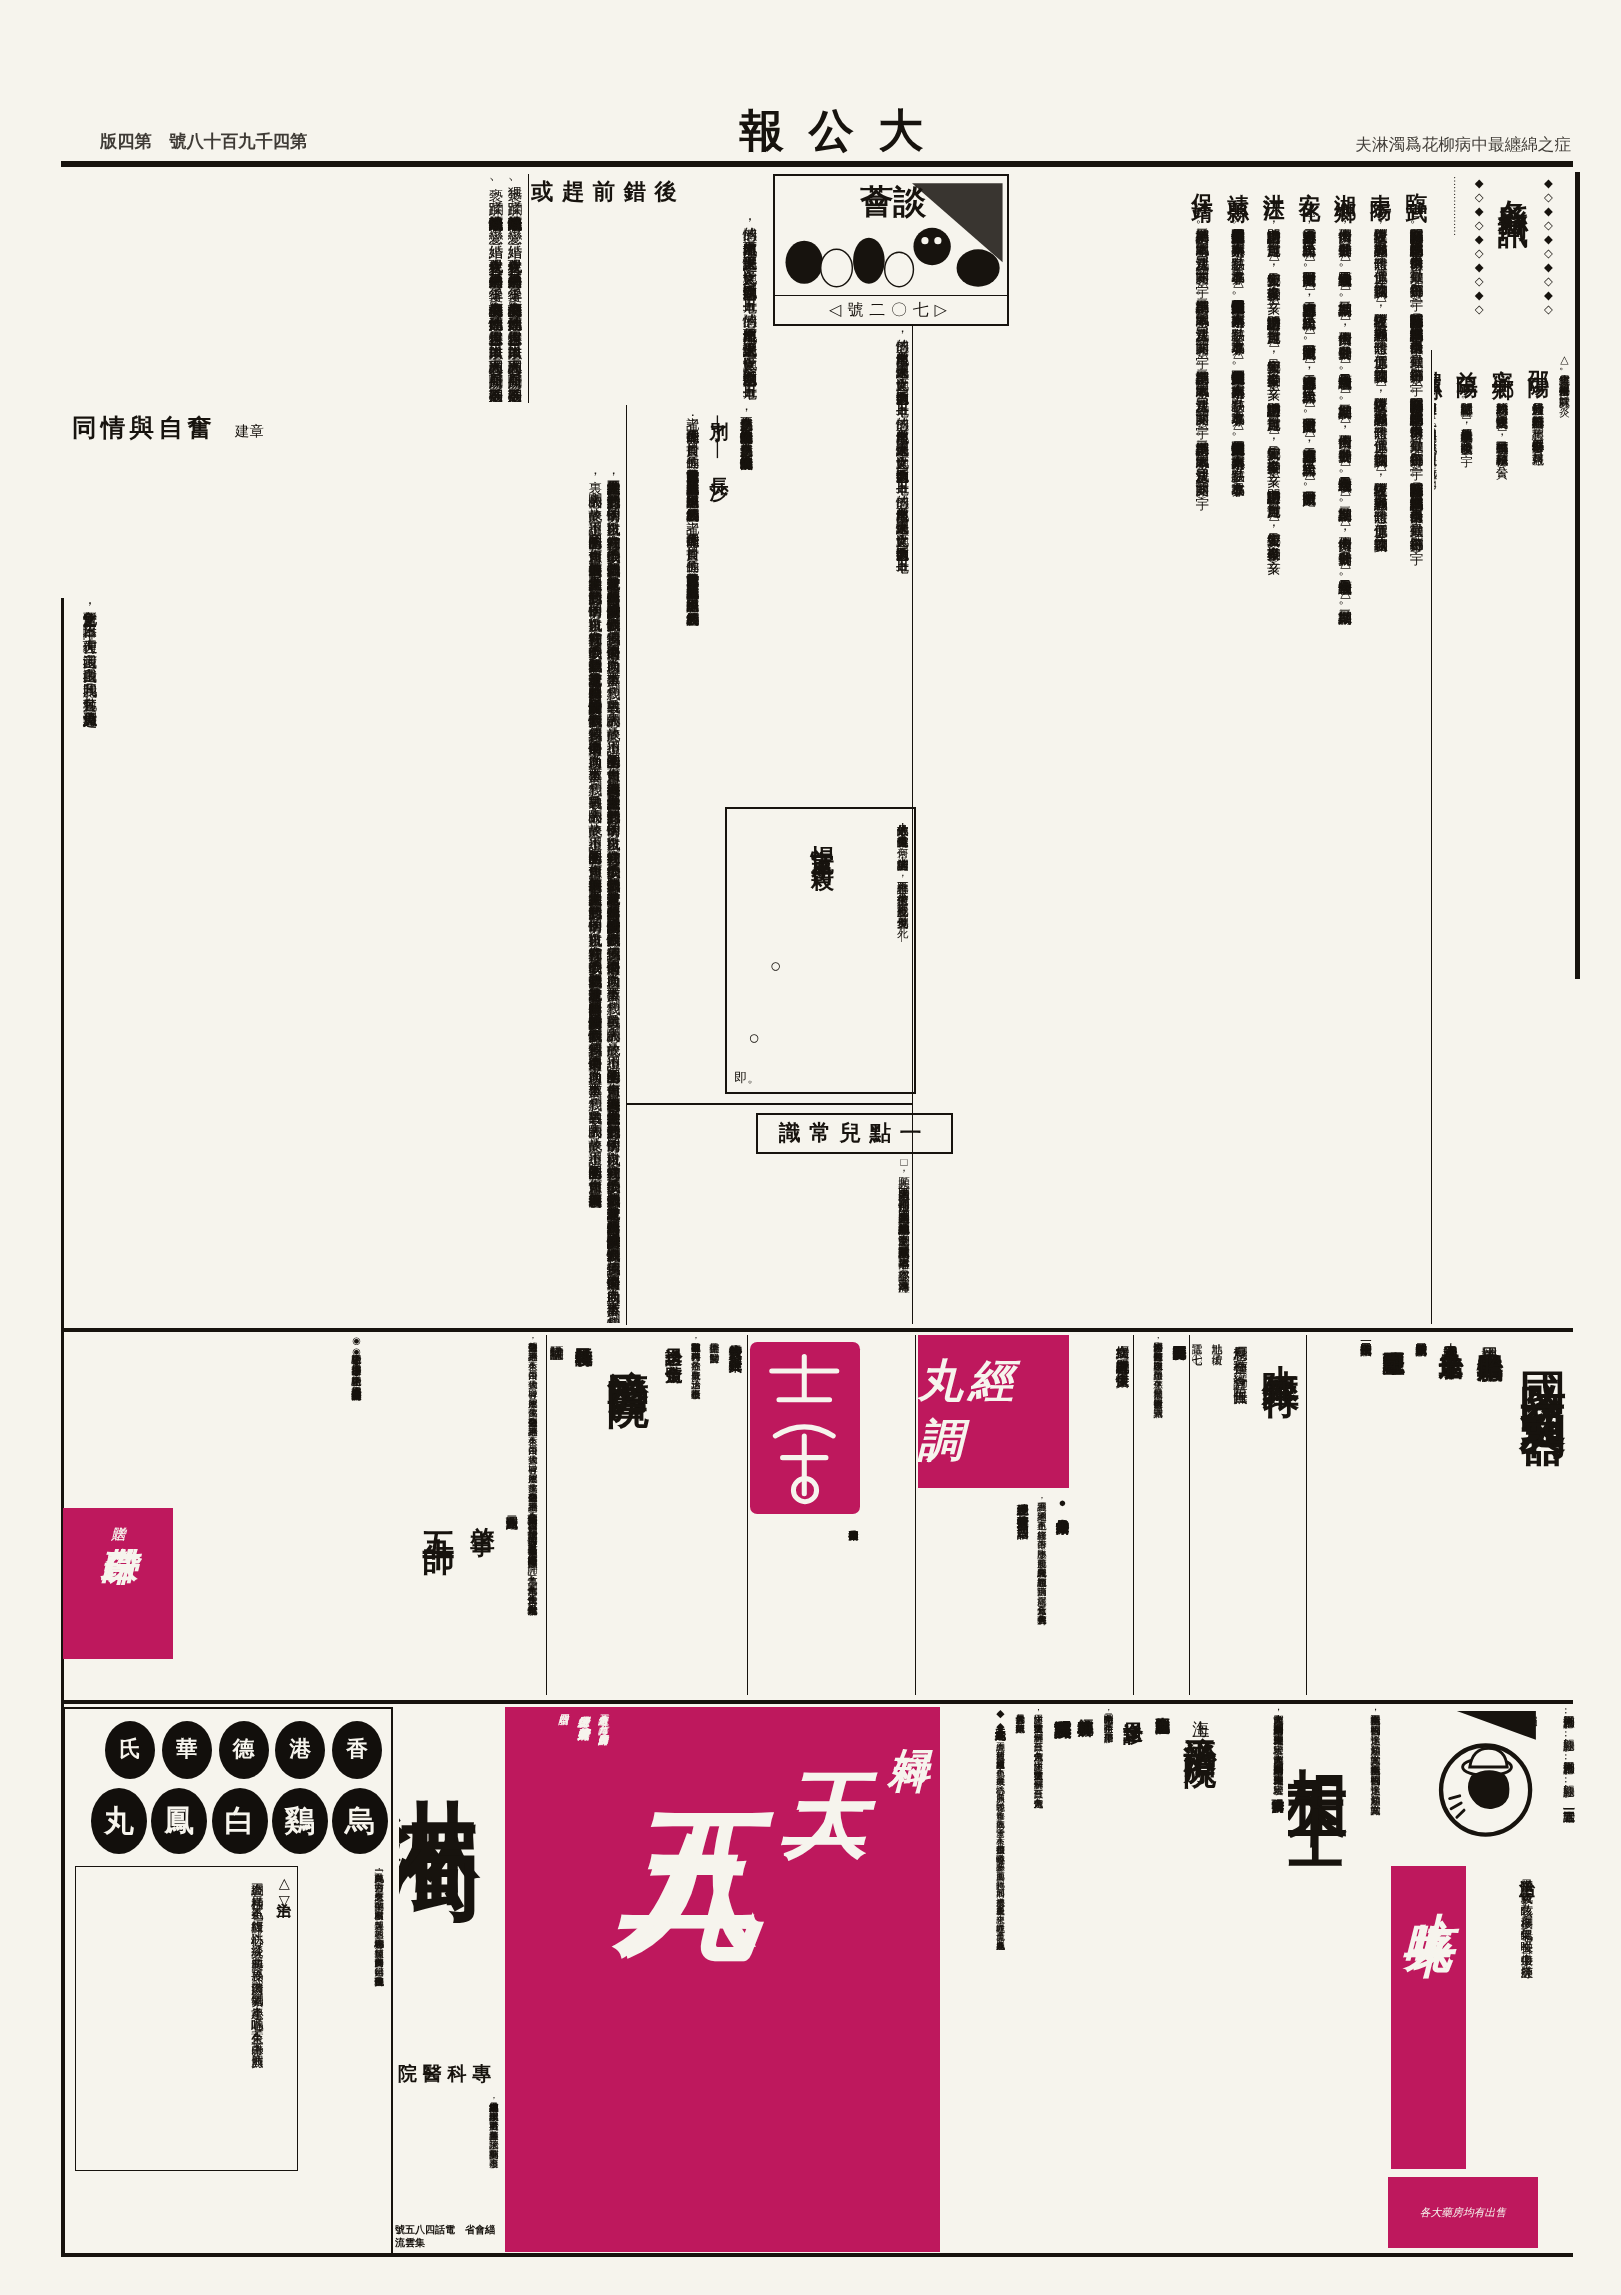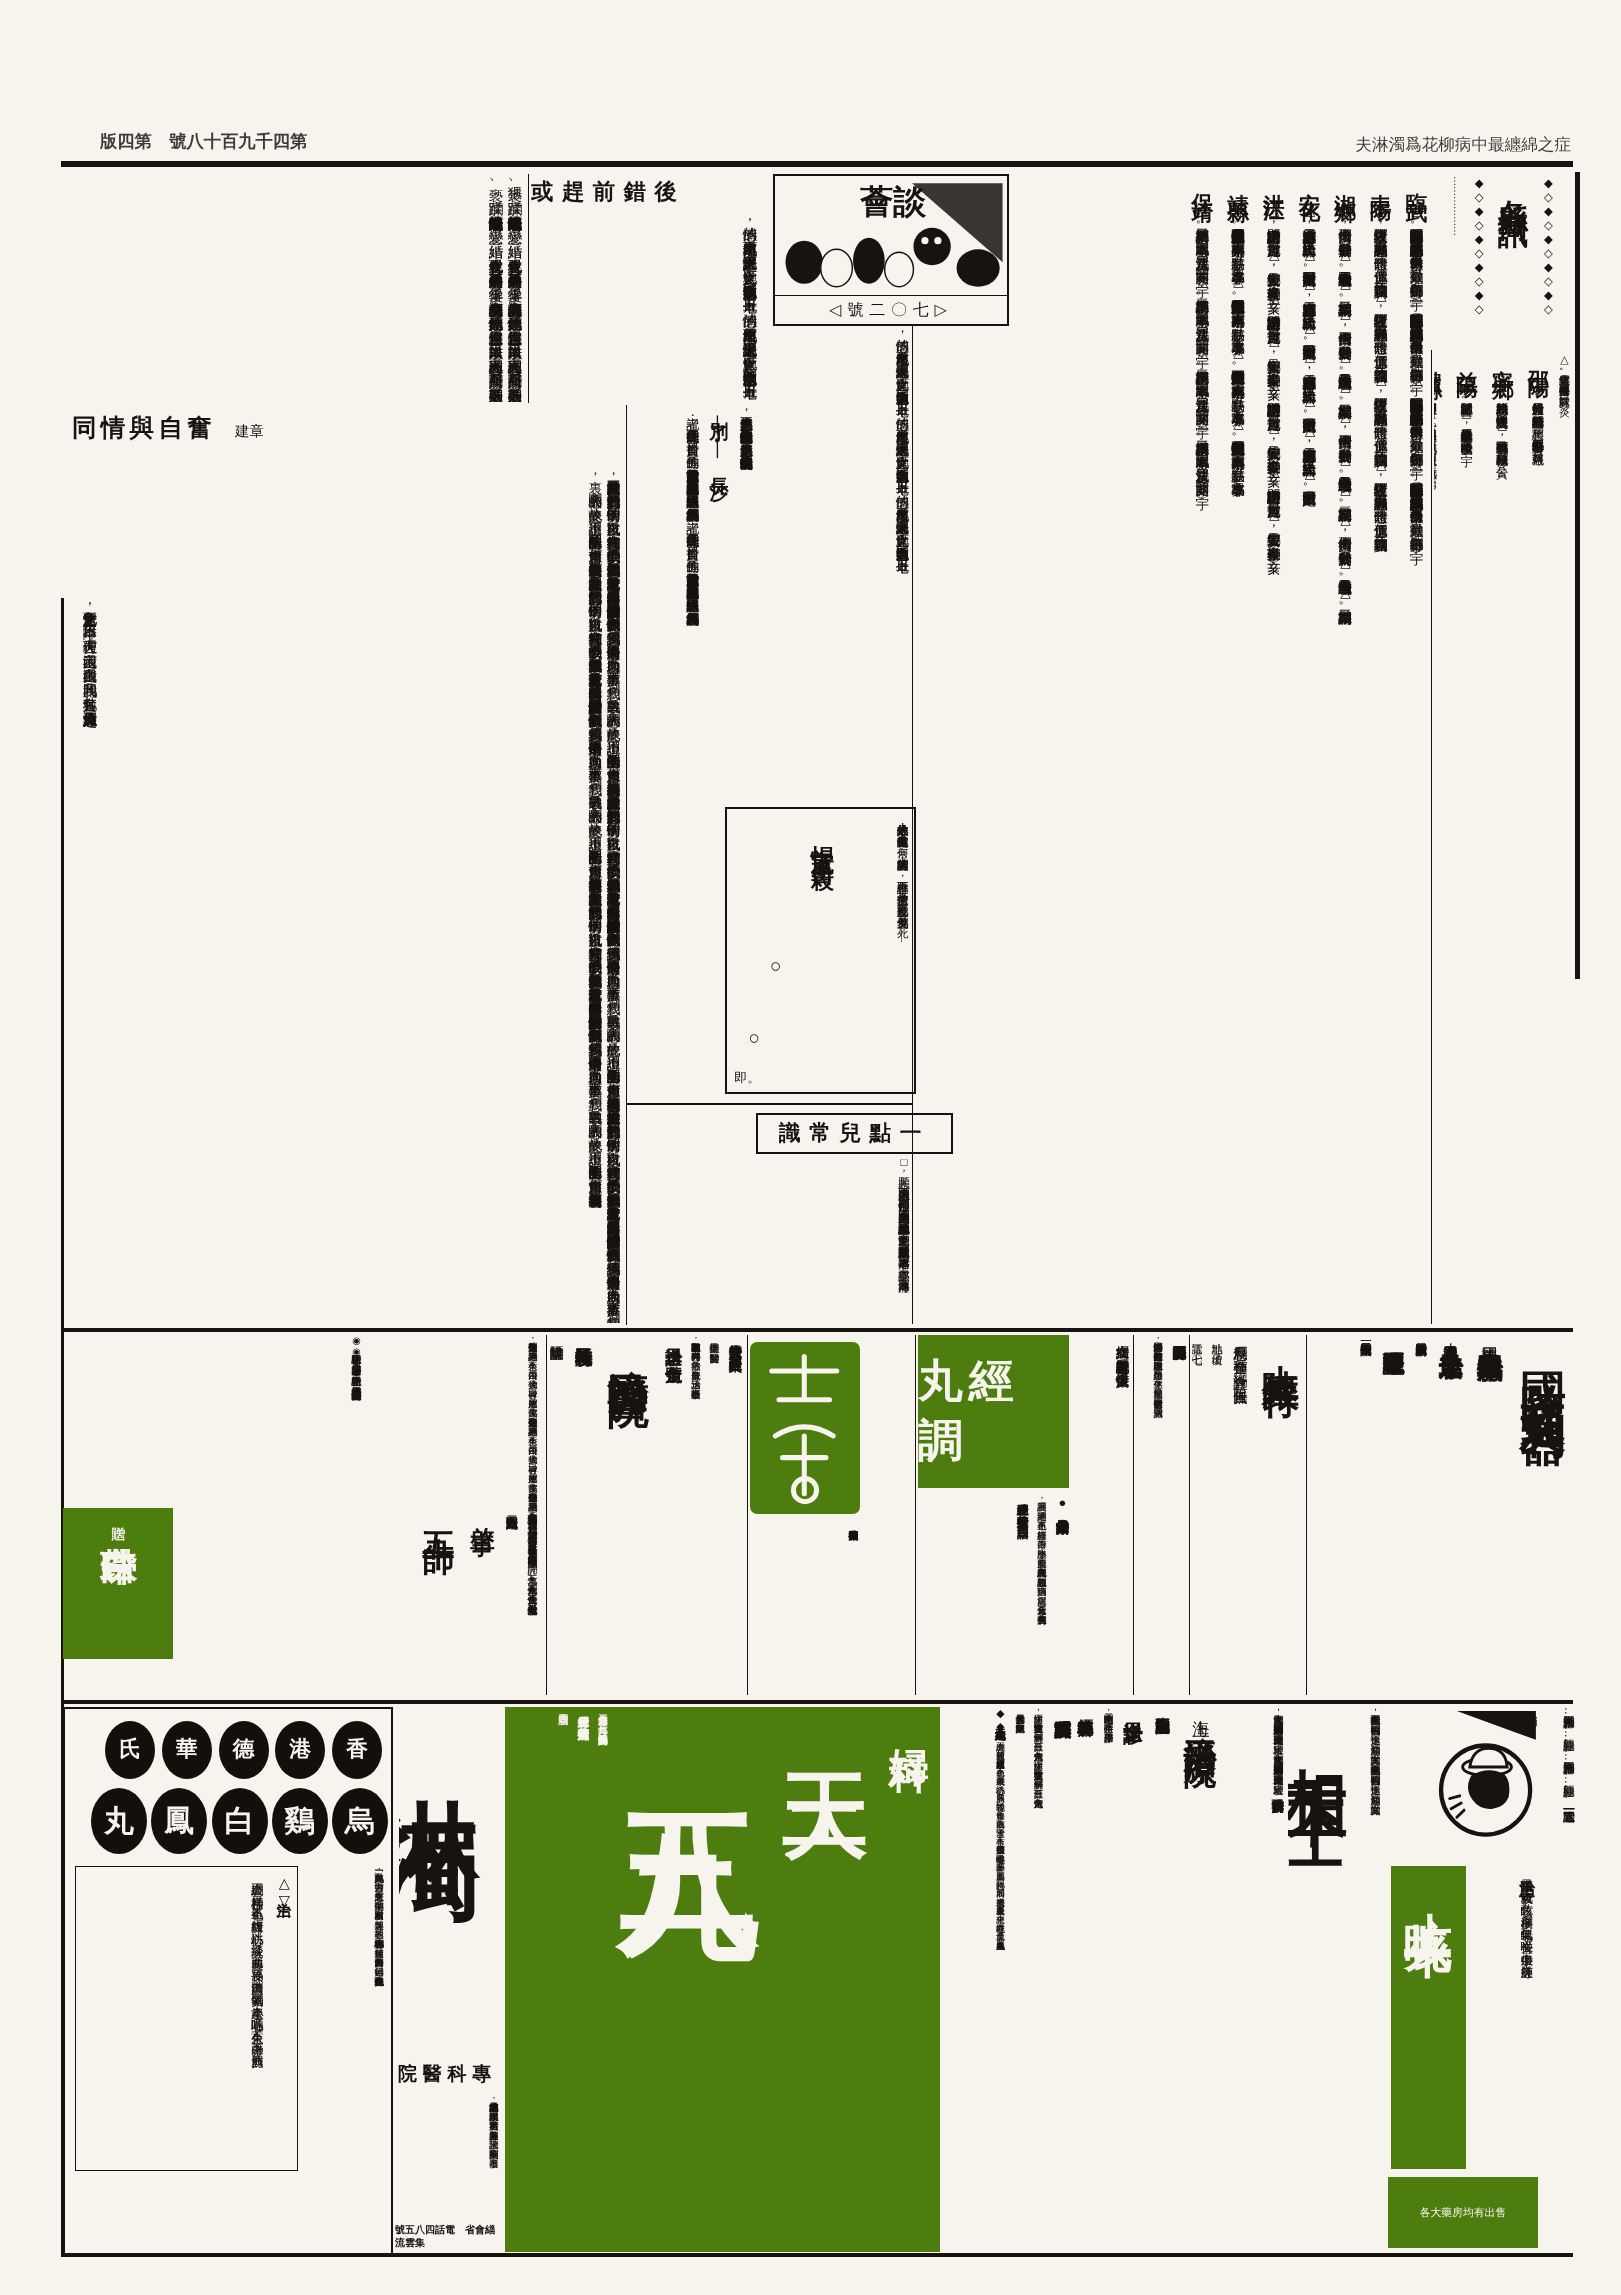--- a/index.html
+++ b/index.html
@@ -2,21 +2,21 @@
 <html style="font-size:11.5px"><head>
 <meta charset="utf-8">
 <style>
   html,body{margin:0;padding:0;background:#888;}
   #page{position:relative;width:1622px;height:2295px;background:#f6f4ed;
         font-family:"Liberation Serif","DejaVu Serif",serif;color:#17130e;}
   .blk{position:absolute;overflow:hidden;line-height:1.32;}
   .v{writing-mode:vertical-rl;}
   .b{font-weight:bold;}
   .ctr{display:flex;align-items:center;justify-content:center;}
-  .ink{background:#4d7c0f;color:#f6f4ed;}
+  .ink{background:#be185d;color:#f6f4ed;font-style:italic;}
   .rule{position:absolute;background:#17130e;}
   .bord{border:2.2px solid #17130e;}
   .sect{display:block;margin-left:7.2px;}
   .ch{font-size:21.6px;font-weight:bold;letter-spacing:7.2px;padding-bottom:7.2px;}
   .cb{padding-top:4.3px;}
   .f12{font-size:8.6px}.f13{font-size:9.4px}.f14{font-size:10px}.f15{font-size:10.8px}
   .f16{font-size:11.5px}.f17{font-size:12.3px}.f18{font-size:13px}.f19{font-size:13.7px}
   .f20{font-size:14.4px}.f22{font-size:16px}.f23{font-size:16.6px}.f24{font-size:17.3px}
   .f26{font-size:19px}.f28{font-size:20px}.f30{font-size:21.6px}.f31{font-size:22.3px}
   .f34{font-size:24.5px}.f36{font-size:26px}.f42{font-size:30px}.f44{font-size:32px}
@@ -29,20 +29,21 @@
   .oval{display:flex;align-items:center;justify-content:center;background:#120f0c;
         color:#f6f4ed;border-radius:50%;font-weight:bold;}
   .rowrev{display:flex;flex-direction:row-reverse;justify-content:space-between;}
 </style>
 </head>
 <body>
 
 <div id="page">
 
   <div class="blk f24 dim" style="left:100px;top:131px;width:346px;height:29px;font-weight:bold;">版四第　號八十百九千四第</div>
+  <div class="blk f62 b ls34" style="left:692px;top:102px;width:303px;height:62px;text-align:center;">報公大</div>
   <div class="blk f23 dim" style="left:1312px;top:134px;width:259px;height:26px;text-align:right;">夫淋濁爲花柳病中最纏綿之症</div>
   <div class="rule" style="left:61px;top:161px;width:1512px;height:5.8px;"></div>
   <div class="rule" style="left:1575px;top:172px;width:5px;height:807px;"></div>
   <div class="rule" style="left:61px;top:598px;width:2.9px;height:1655px;"></div>
 
   <div class="rule" style="left:528px;top:174px;width:0.7px;height:229px;"></div>
   <div class="rule" style="left:626px;top:405px;width:0.7px;height:920px;"></div>
   <div class="rule" style="left:912px;top:174px;width:0.7px;height:1150px;"></div>
   <div class="rule" style="left:1431px;top:350px;width:0.7px;height:974px;"></div>
 

